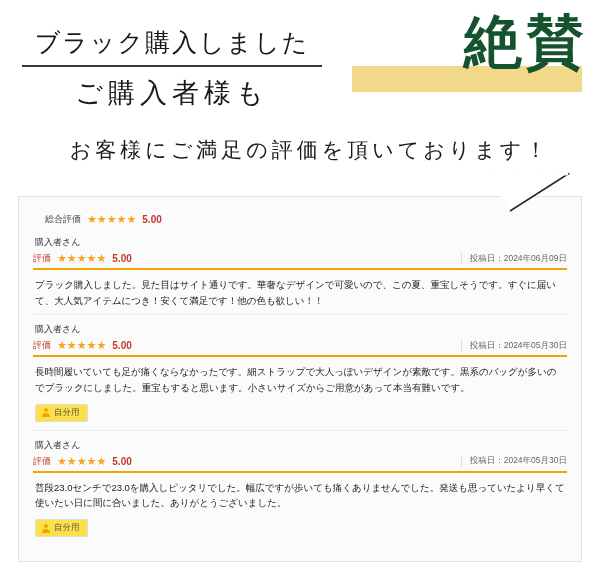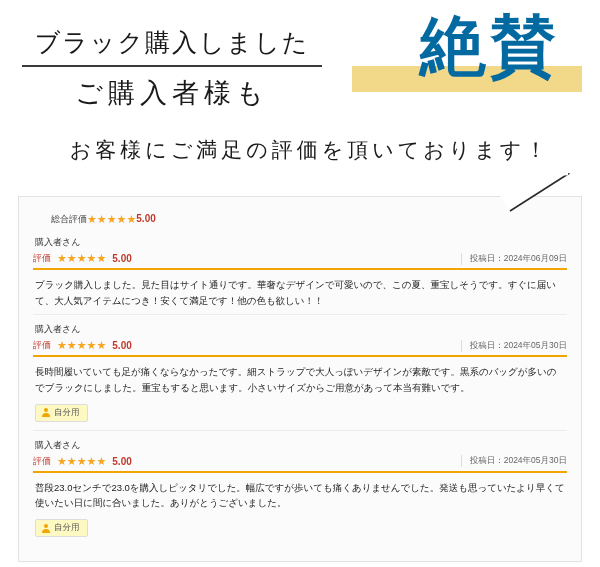--- a/index.html
+++ b/index.html
@@ -48,26 +48,26 @@
     margin-bottom: 8px;
   }
   .head-line.second {
     font-size: 27px;
     letter-spacing: 5px;
   }
 
   
   .stamp {
     position: absolute;
-    right: 40px;
+    right: 12px;
     top: 14px;
     font-family: "Liberation Serif", serif;
-    font-size: 66px;
+    font-size: 58px;
     font-weight: 700;
-    color: #0369a1;
+    color: #14532d;
     letter-spacing: 4px;
     line-height: 1;
     z-index: 2;
   }
   .stamp-bar {
     position: absolute;
     right: 18px;
     top: 66px;
     width: 230px;
     height: 26px;
@@ -106,22 +106,23 @@
     left: 18px;
     top: 196px;
     width: 564px;
     background: #fbfbfb;
     border: 1px solid #e2e2e2;
     box-sizing: border-box;
     padding: 12px 14px 14px 14px;
   }
   .overall {
     display: flex;
-    align-items: flex-start;
-    margin: 4px 0 10px 18px;
+    align-items: center;
+    gap: 6px;
+    margin: 4px 0 10px 12px;
   }
   .overall-label {
     font-size: 9px;
     color: #444;
   }
   .stars {
     color: #f5a623;
     font-size: 11px;
     letter-spacing: 0px;
   }
@@ -166,21 +167,21 @@
     font-size: 9.5px;
     line-height: 1.65;
     color: #222;
     margin: 7px 2px 6px 2px;
   }
   .purpose {
     display: inline-flex;
     align-items: center;
     gap: 4px;
     border: 1px solid #ddd;
-    background: #fef9c3;
+    background: #fde047;
     font-size: 8.5px;
     color: #555;
     padding: 2px 7px 2px 5px;
     margin: 2px 0 6px 2px;
     border-radius: 2px;
   }
   .person-icon {
     display: inline-block;
     width: 9px;
     height: 9px;

